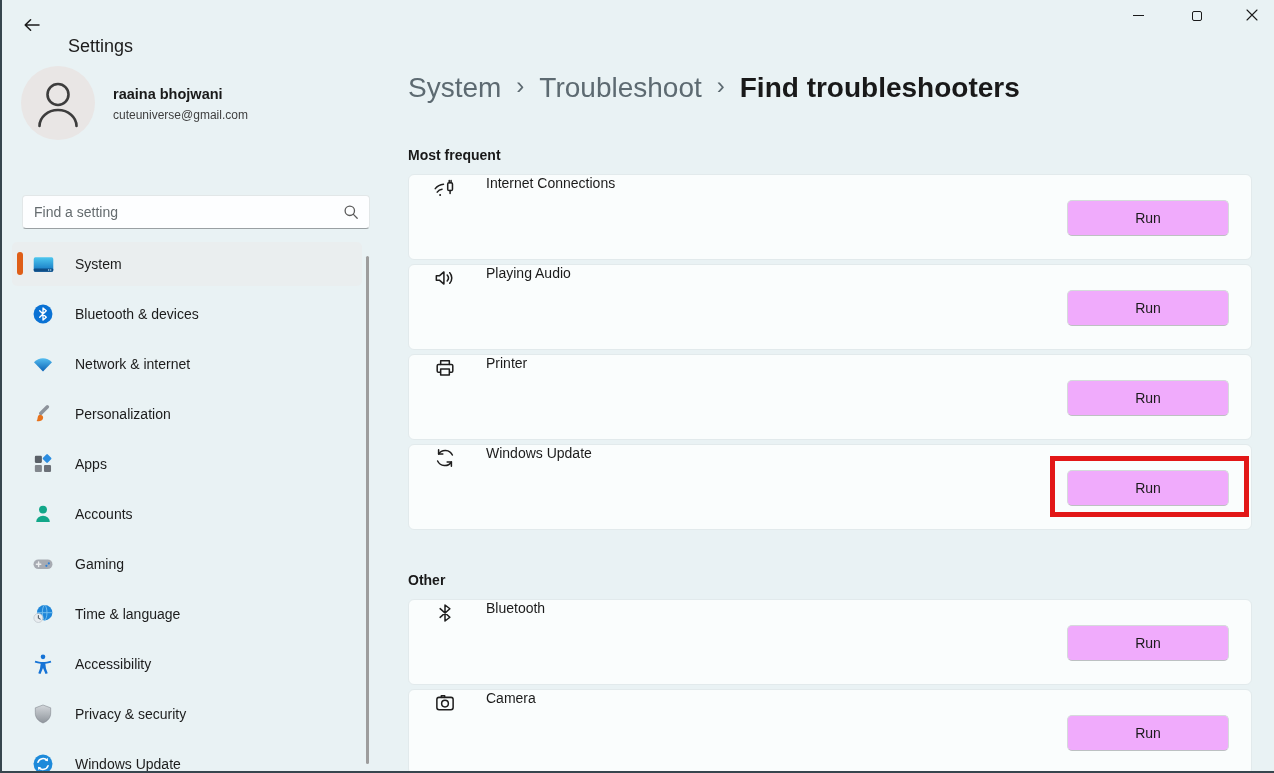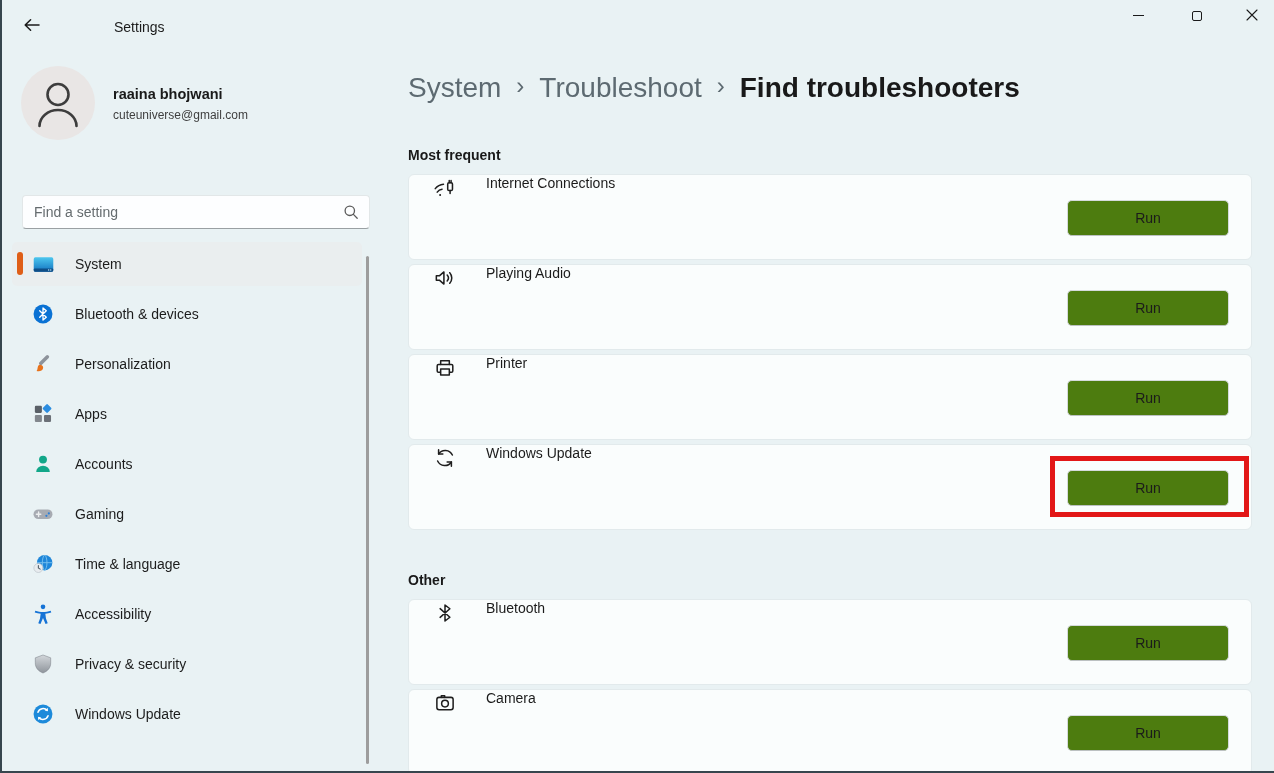--- a/index.html
+++ b/index.html
@@ -26,21 +26,21 @@
     background: var(--page-bg);
   }
   .edge-left  { position:absolute; left:0; top:0; bottom:0; width:2px; background:#37464e; z-index:60; }
   .edge-bottom{ position:absolute; left:0; bottom:0; right:0; height:2px; background:#37464e; z-index:60; }
 
   
   .back-btn {
     position:absolute; left:18px; top:14px; width:28px; height:26px;
     display:flex; align-items:center; justify-content:center; border-radius:4px; cursor:pointer;
   }
-  .app-title { position:absolute; left:68px; top:19px; font-size:14px; color:var(--text);margin-left:46px; }
+  .app-title { position:absolute; left:68px; top:36px; font-size:18px; color:var(--text); }
   .win-btn {
     position:absolute; top:0; width:45px; height:31px;
     display:flex; align-items:center; justify-content:center; cursor:pointer;
   }
   #btn-min   { left:1116px; }
   #btn-max   { left:1174px; }
   #btn-close { left:1229px; }
   .glyph-min { width:11px; height:0; border-top:1.2px solid #1a1a1a; display:block; }
   .glyph-max { width:10px; height:10px; border:1.2px solid #1a1a1a; border-radius:2px; display:block; }
 
@@ -95,21 +95,21 @@
   .row-card {
     position:relative; height:86px; margin-bottom:4px;
     background:var(--card-bg); border:1px solid var(--card-border); border-radius:6px;
     display:flex; align-items:flex-start; padding-left:23px;
   }
   .row-icon { width:26px; height:26px; margin-right:28px; display:flex; align-items:center; justify-content:center; flex:0 0 auto; }
   .row-icon svg { display:block; }
   .row-label { font-size:14px; color:var(--text); }
   .run-btn {
     position:absolute; right:22px; top:25px; width:162px; height:36px;
-    background:#4d7c0f; border:1px solid #d5dadb; border-bottom-color:#bcc1c2;
+    background:#f0abfc; border:1px solid #d5dadb; border-bottom-color:#bcc1c2;
     border-radius:5px; font-family:"Liberation Sans", sans-serif; font-size:14px; color:var(--text);
     cursor:pointer;
   }
   .highlight-box {
     position:absolute; right:2px; top:11px; width:199px; height:61px;
     border:5px solid var(--highlight); z-index:5; pointer-events:none;
   }
 </style>
 </head>
 <body>
@@ -184,20 +184,34 @@
           <svg viewBox="0 0 20 20" width="22" height="22">
             <circle cx="10" cy="10" r="8.6" fill="#0a72d4"></circle>
             <path d="M7 7 L13 13 L10 15.5 V4.5 L13 7 L7 13" stroke="#fff" stroke-width="1.2" fill="none" stroke-linejoin="round" stroke-linecap="round"></path>
           </svg>
         </span>
         <span class="nav-label">Bluetooth &amp; devices</span>
       </div>
       <div class="nav-item">
         <span class="nav-icon">
           <svg viewBox="0 0 20 20" width="22" height="22">
+            <defs>
+              <linearGradient id="wg" x1="0" y1="0" x2="0" y2="1">
+                <stop offset="0" stop-color="#54bdf0"></stop>
+                <stop offset="1" stop-color="#0c63b6"></stop>
+              </linearGradient>
+            </defs>
+            <path d="M1.8 8.4 C4.2 6 7 4.8 10 4.8 C13 4.8 15.8 6 18.2 8.4 L10 16.8 Z" fill="url(#wg)"></path>
+          </svg>
+        </span>
+        <span class="nav-label">Network &amp; internet</span>
+      </div>
+      <div class="nav-item">
+        <span class="nav-icon">
+          <svg viewBox="0 0 20 20" width="22" height="22">
             <rect x="9.4" y="0.8" width="3.2" height="11.5" rx="1.4" transform="rotate(45 11 6.5)" fill="#8d939b"></rect>
             <path d="M7.6 10.6 c1.9 0.2 3 1.6 2.4 3.5 c-0.6 2-3 3-5.9 2.2 c1.3-1 0.7-4.3 2-5.2 c0.5-0.4 1-0.5 1.5-0.5z" fill="#e8731c"></path>
           </svg>
         </span>
         <span class="nav-label">Personalization</span>
       </div>
       <div class="nav-item">
         <span class="nav-icon">
           <svg viewBox="0 0 20 20" width="22" height="22">
             <rect x="2.6" y="2.6" width="6.4" height="6.4" rx="1" fill="#5a6067"></rect>

